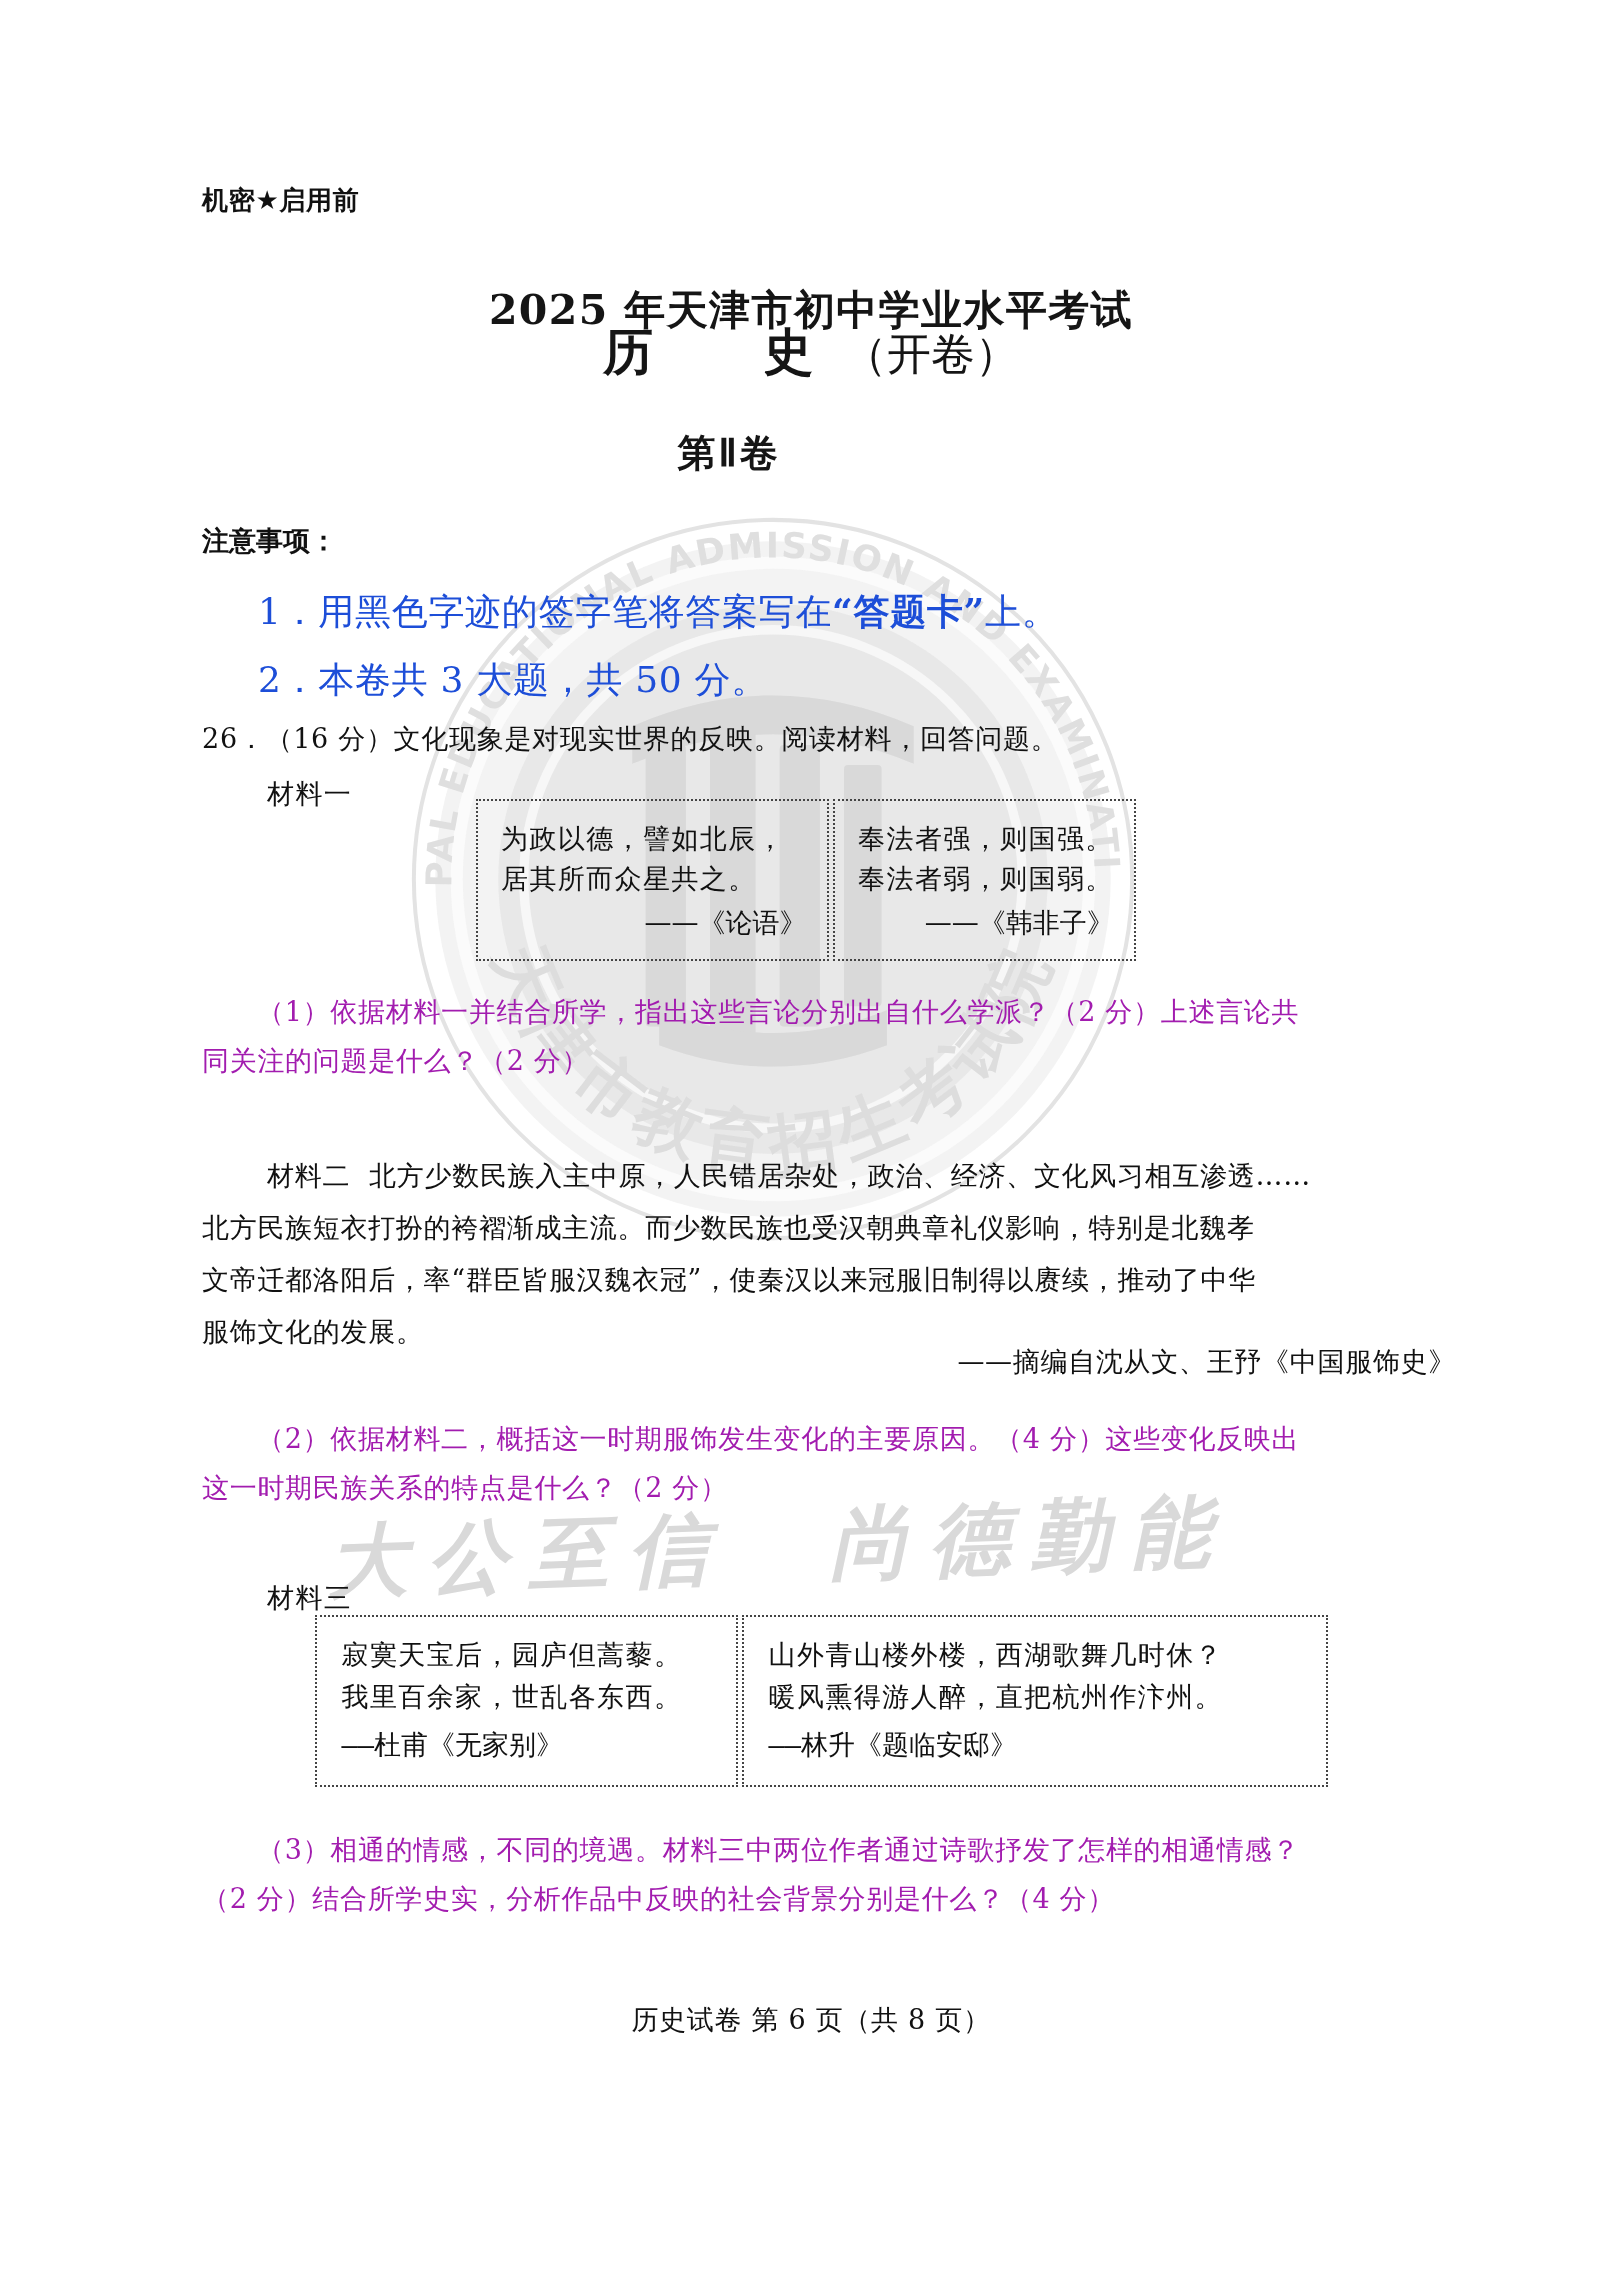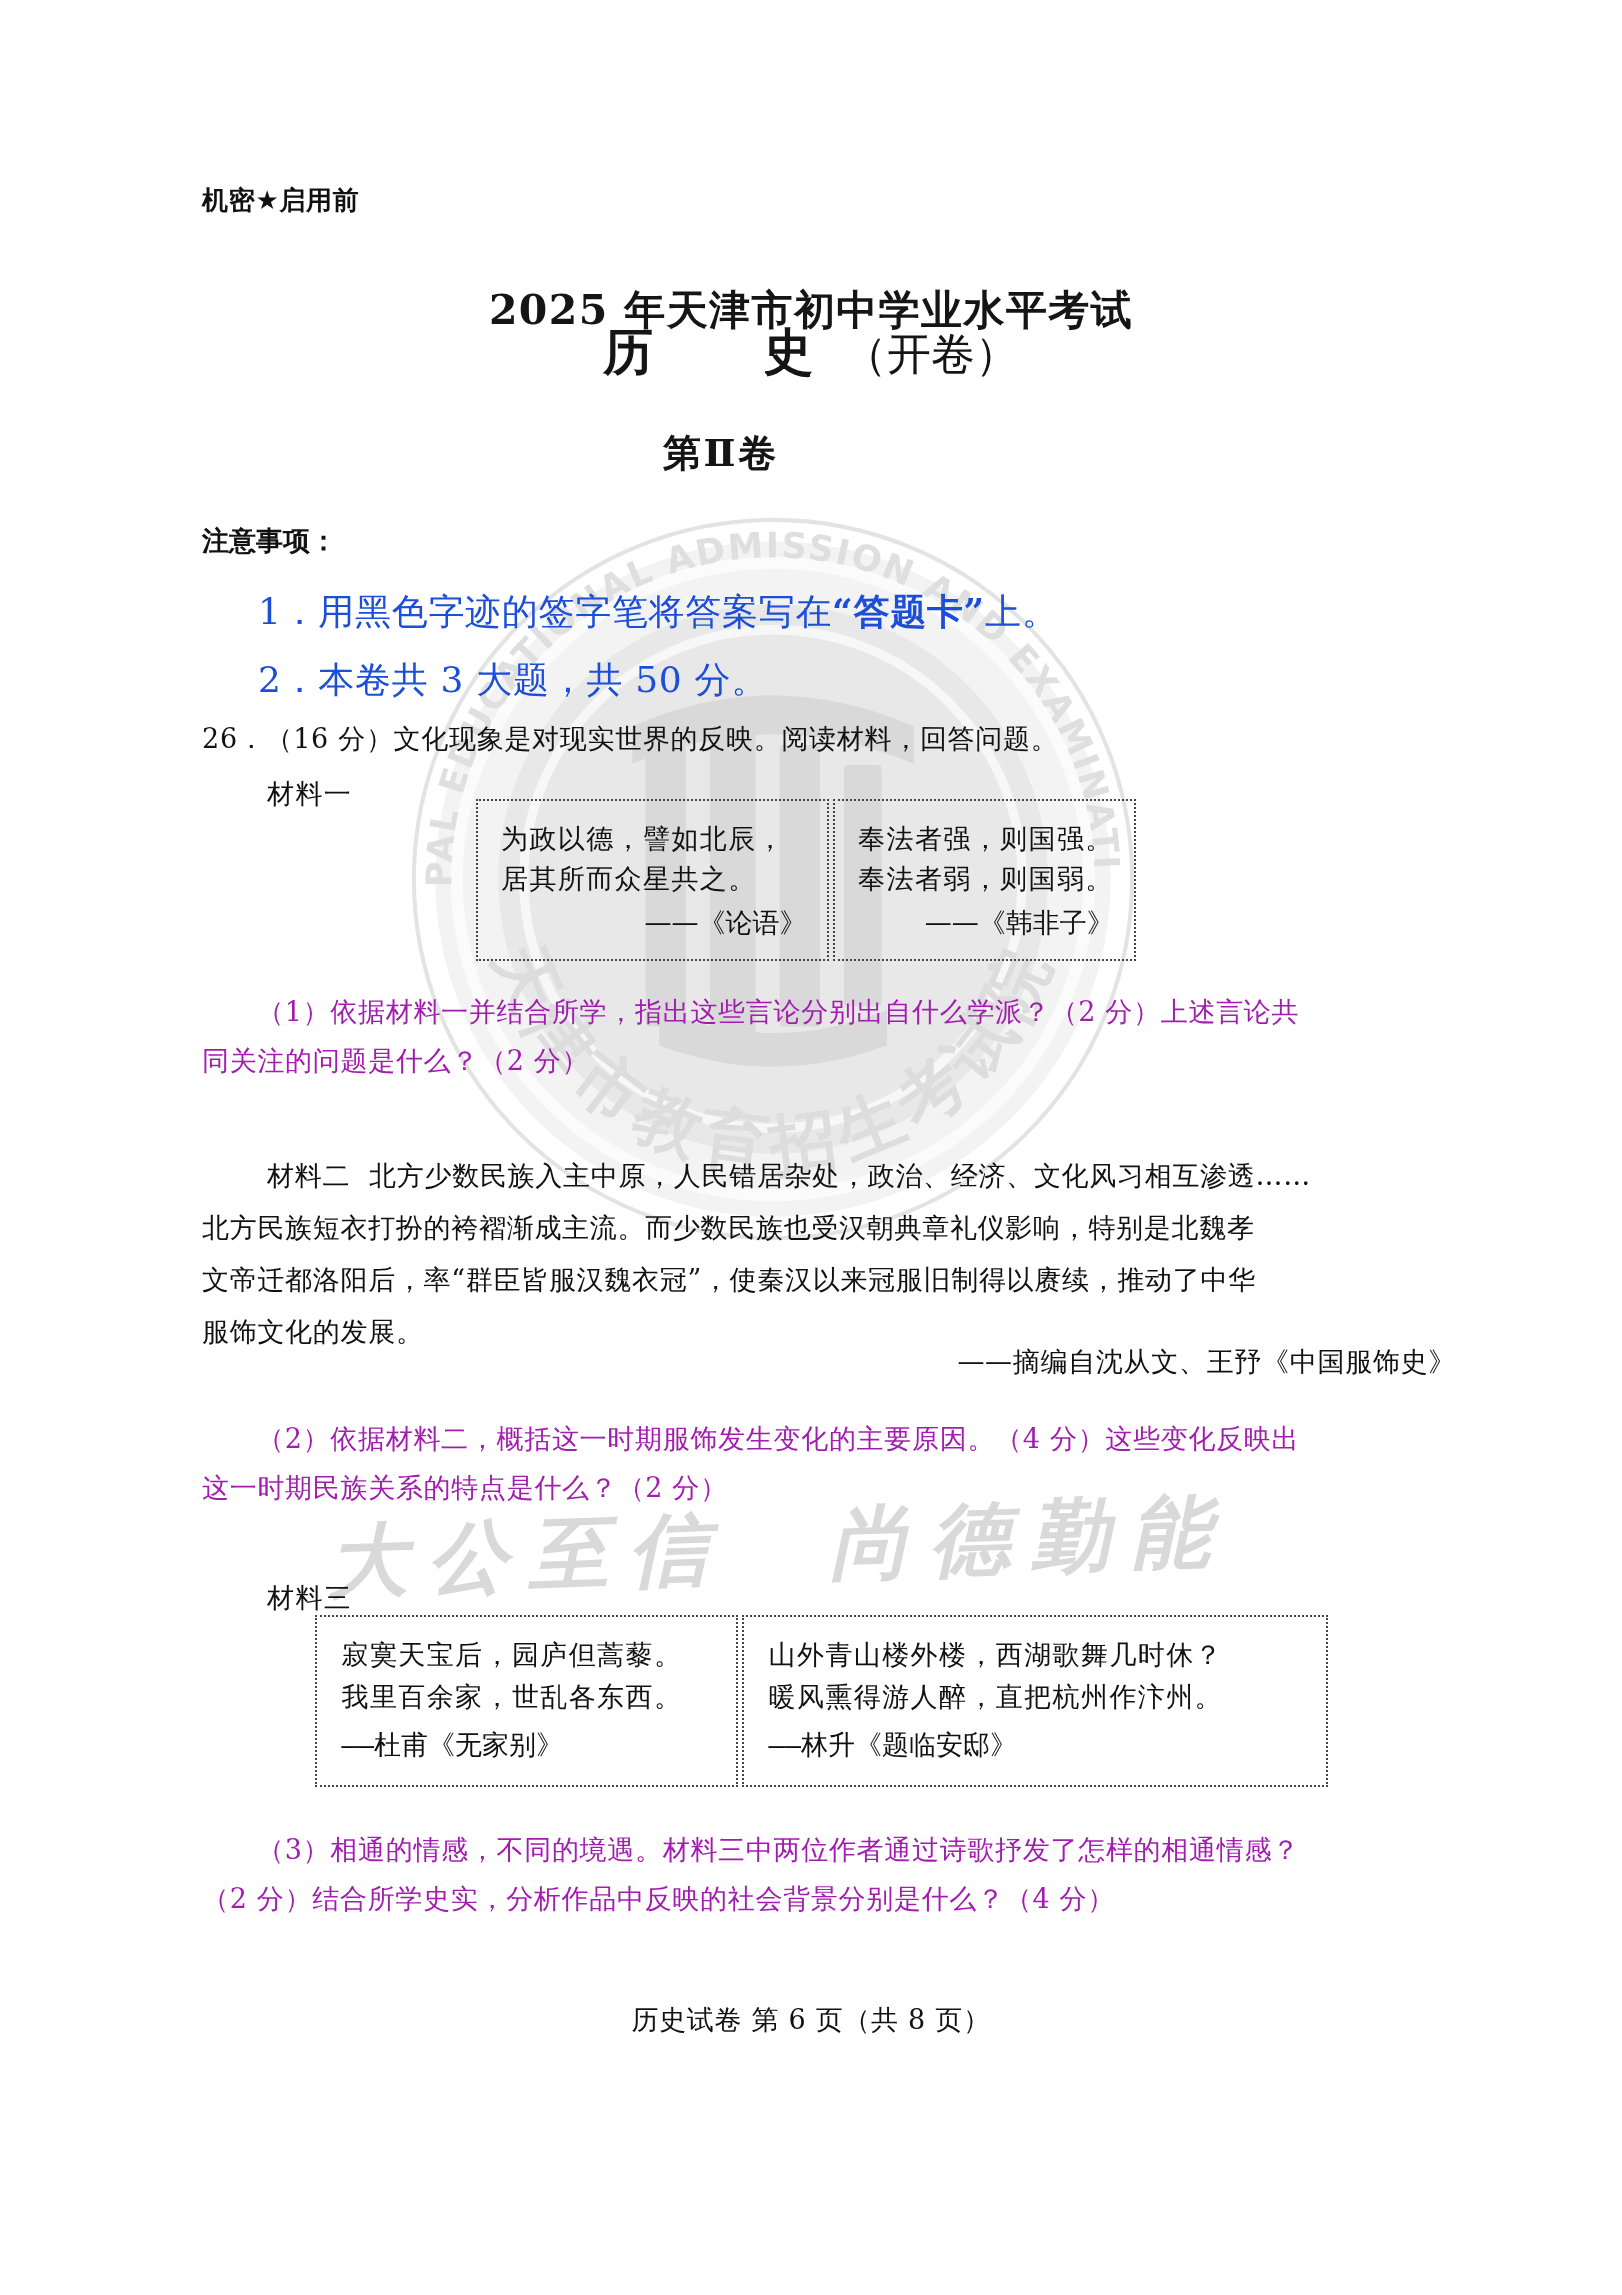--- a/index.html
+++ b/index.html
@@ -95,28 +95,29 @@
     letter-spacing: 30px;
   }
   .title-subject .paren {
     font-size: 44px;
     font-weight: normal;
     letter-spacing: 0;
   }
 
   .title-volume {
     position: absolute;
-    left: 0;
+    left: 8px;
     top: 428px;
     width: 1442px;
     text-align: center;
     font-size: 38px;
     font-weight: bold;
     color: #151515;
     letter-spacing: 2.7px;
+    font-family: Liberation Mono, monospace;
   }
 
   .notice-head {
     position: absolute;
     left: 202px;
     top: 523px;
     font-size: 27px;
     font-weight: bold;
     color: #111;
   }

